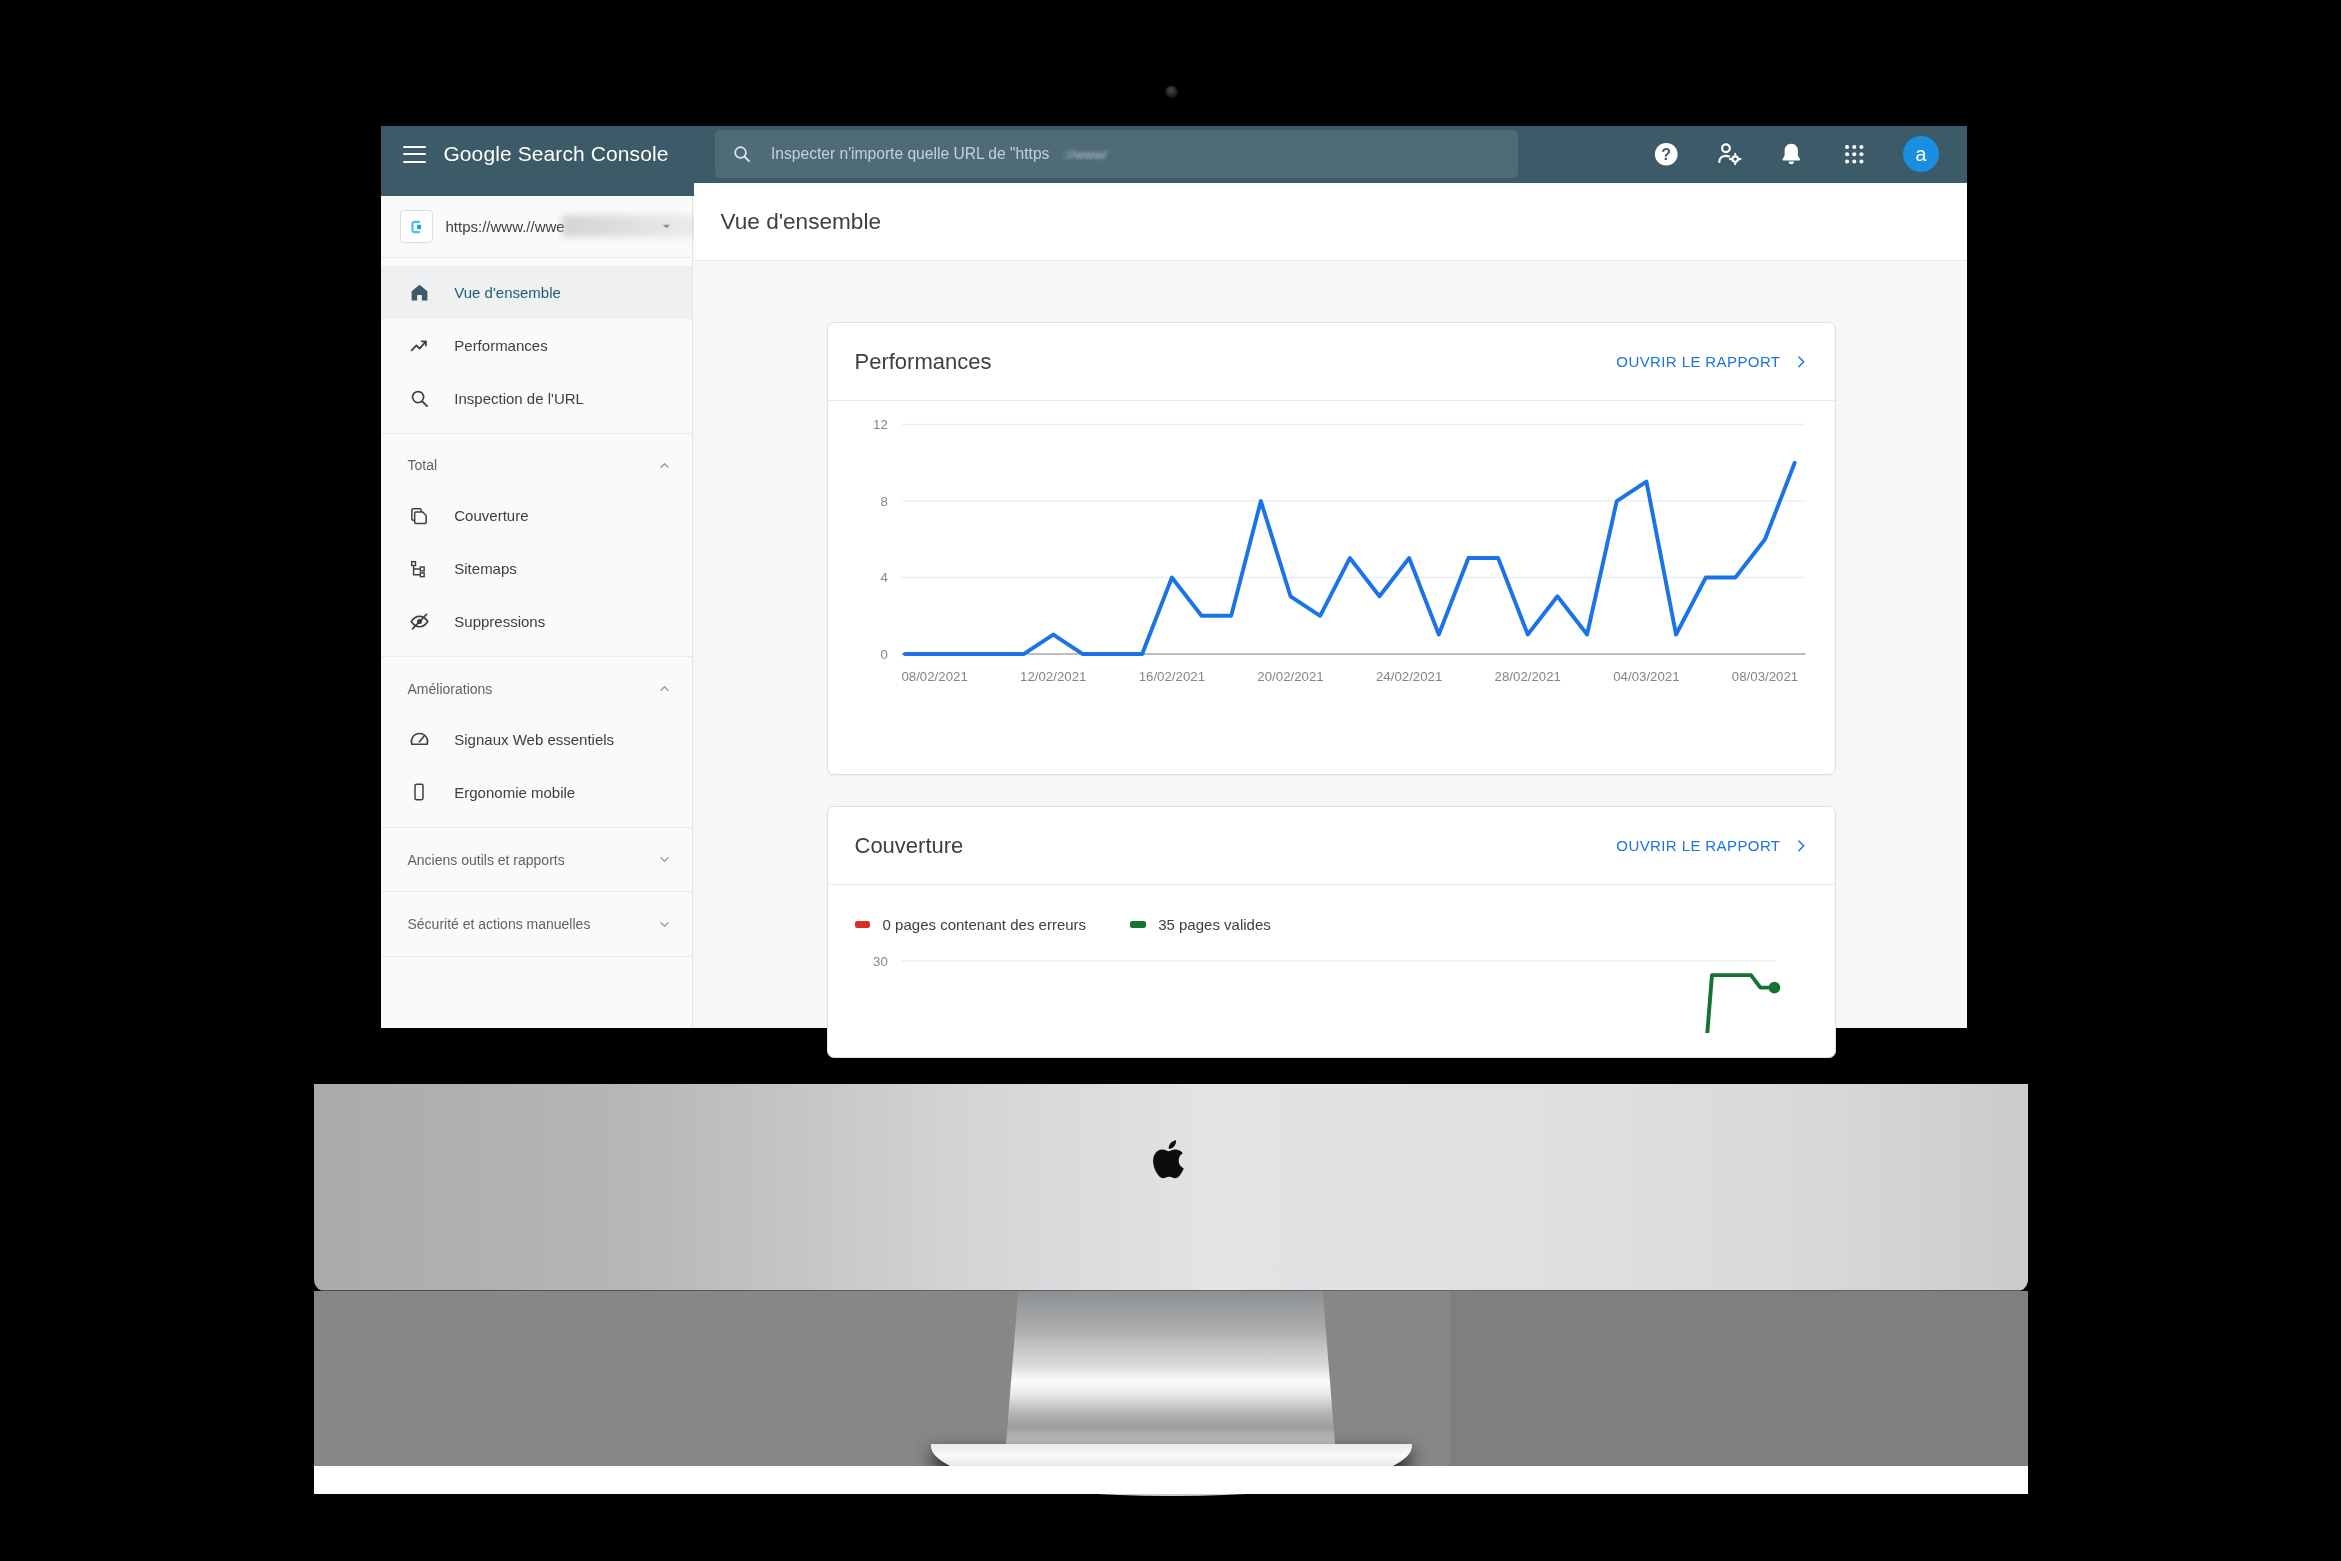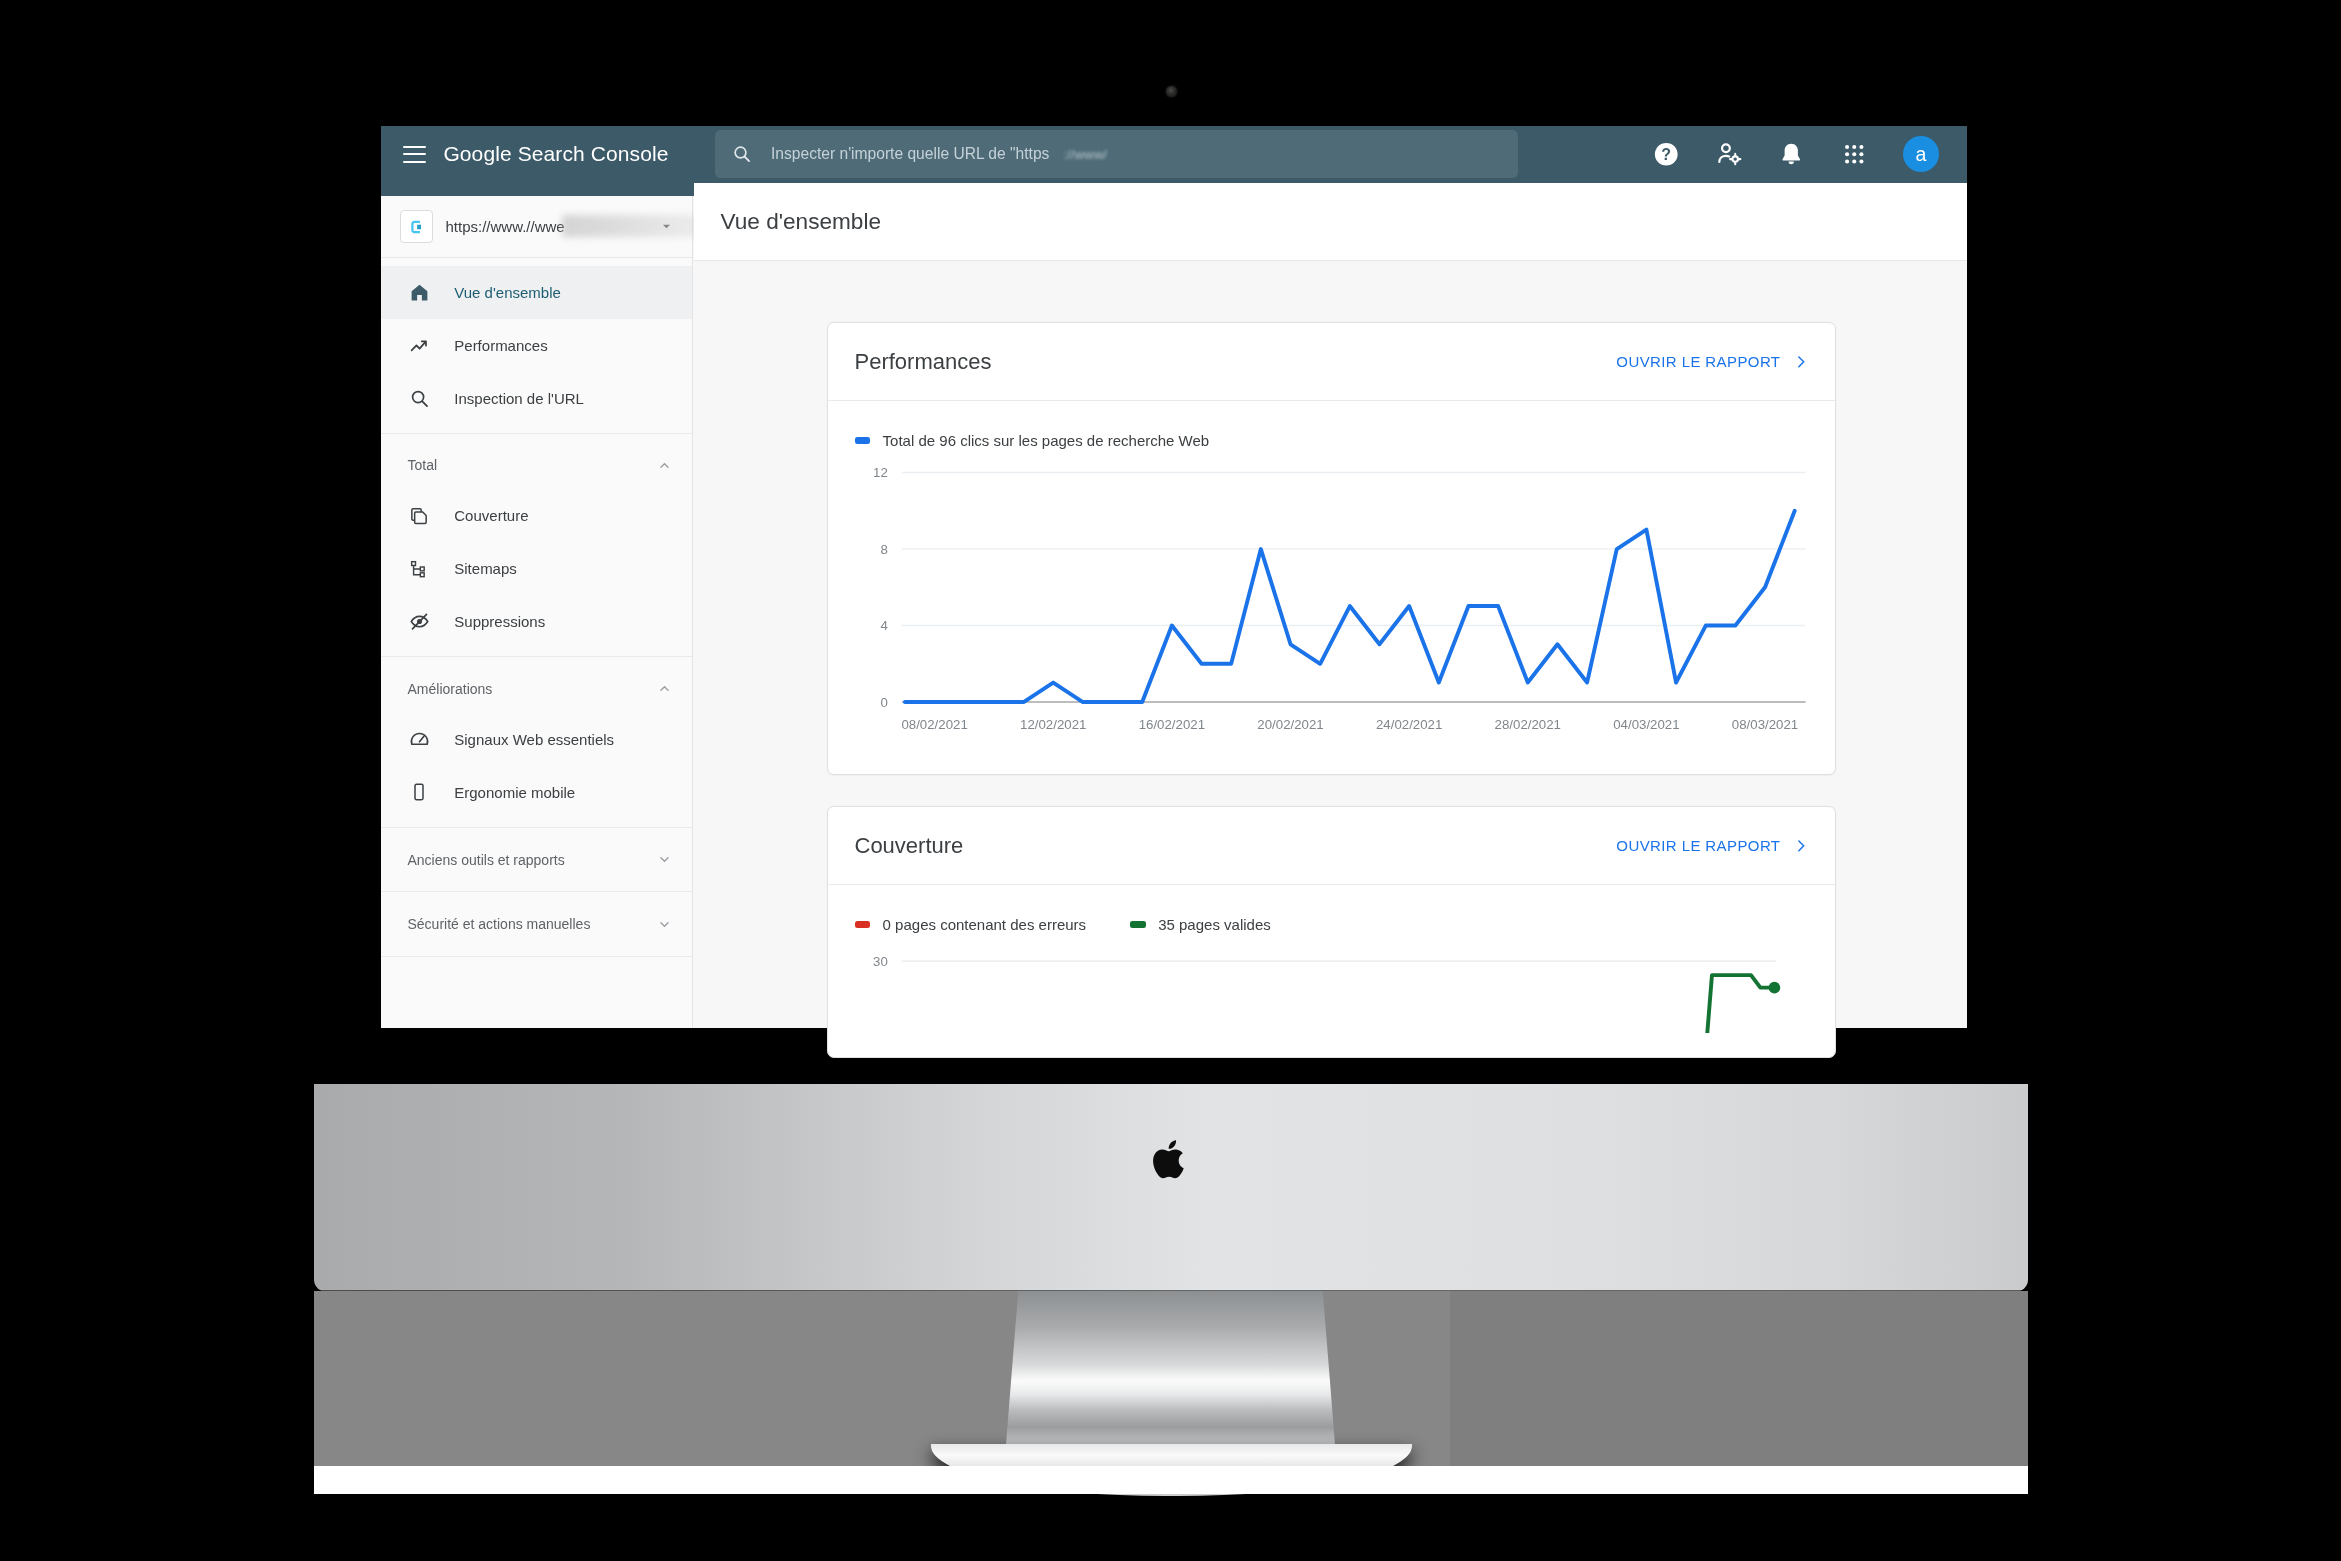--- a/index.html
+++ b/index.html
@@ -300,26 +300,20 @@
   <div class="card" id="card-perf">
     <div class="cardhdr">
       <div class="cardtitle">Performances</div>
       <div class="openlink">
         <span>OUVRIR LE RAPPORT</span>
         <svg width="15.6" height="15.6" viewBox="0 0 24 24">
           <path d="M9 4.5l7.5 7.5L9 19.5" fill="none" stroke="#1a73e8" stroke-width="2.3" stroke-linecap="round" stroke-linejoin="round"></path>
         </svg>
       </div>
     </div>
-    <div class="legendrow">
-      <div class="legenditem">
-        <span class="swatch" style="background:#1a73e8"></span>
-        <span>Total de 96 clics sur les pages de recherche Web</span>
-      </div>
-    </div>
     <div class="chartwrap">
       <svg width="960" height="272" viewBox="0 0 1230 348">
 
         <line class="gl" x1="60" y1="12" x2="1218" y2="12"></line>
         <line class="gl" x1="60" y1="110" x2="1218" y2="110"></line>
         <line class="gl" x1="60" y1="208" x2="1218" y2="208"></line>
         <line class="axis" x1="60" y1="306" x2="1218" y2="306"></line>
 
         <text class="tick" x="42" y="18" text-anchor="end">12</text>
         <text class="tick" x="42" y="116" text-anchor="end">8</text>

